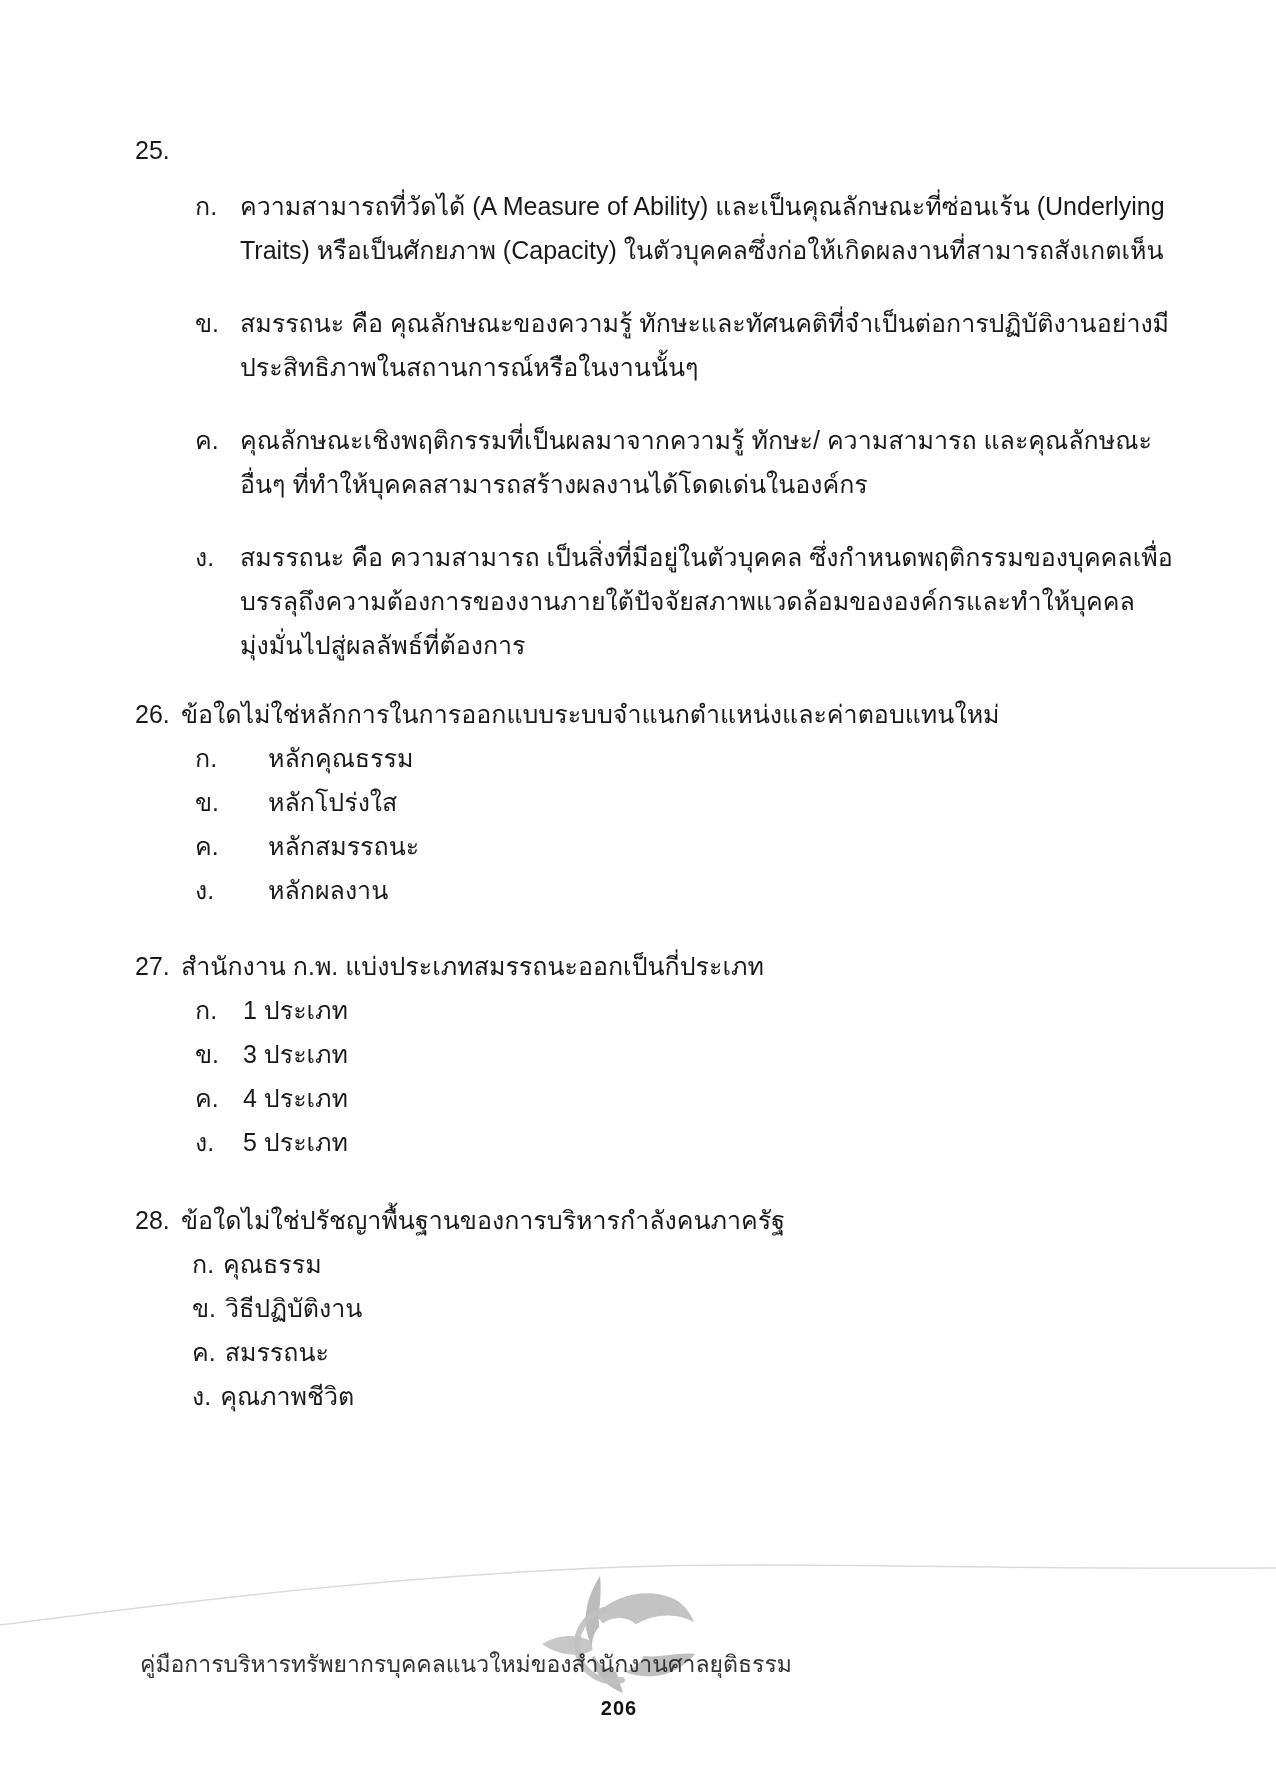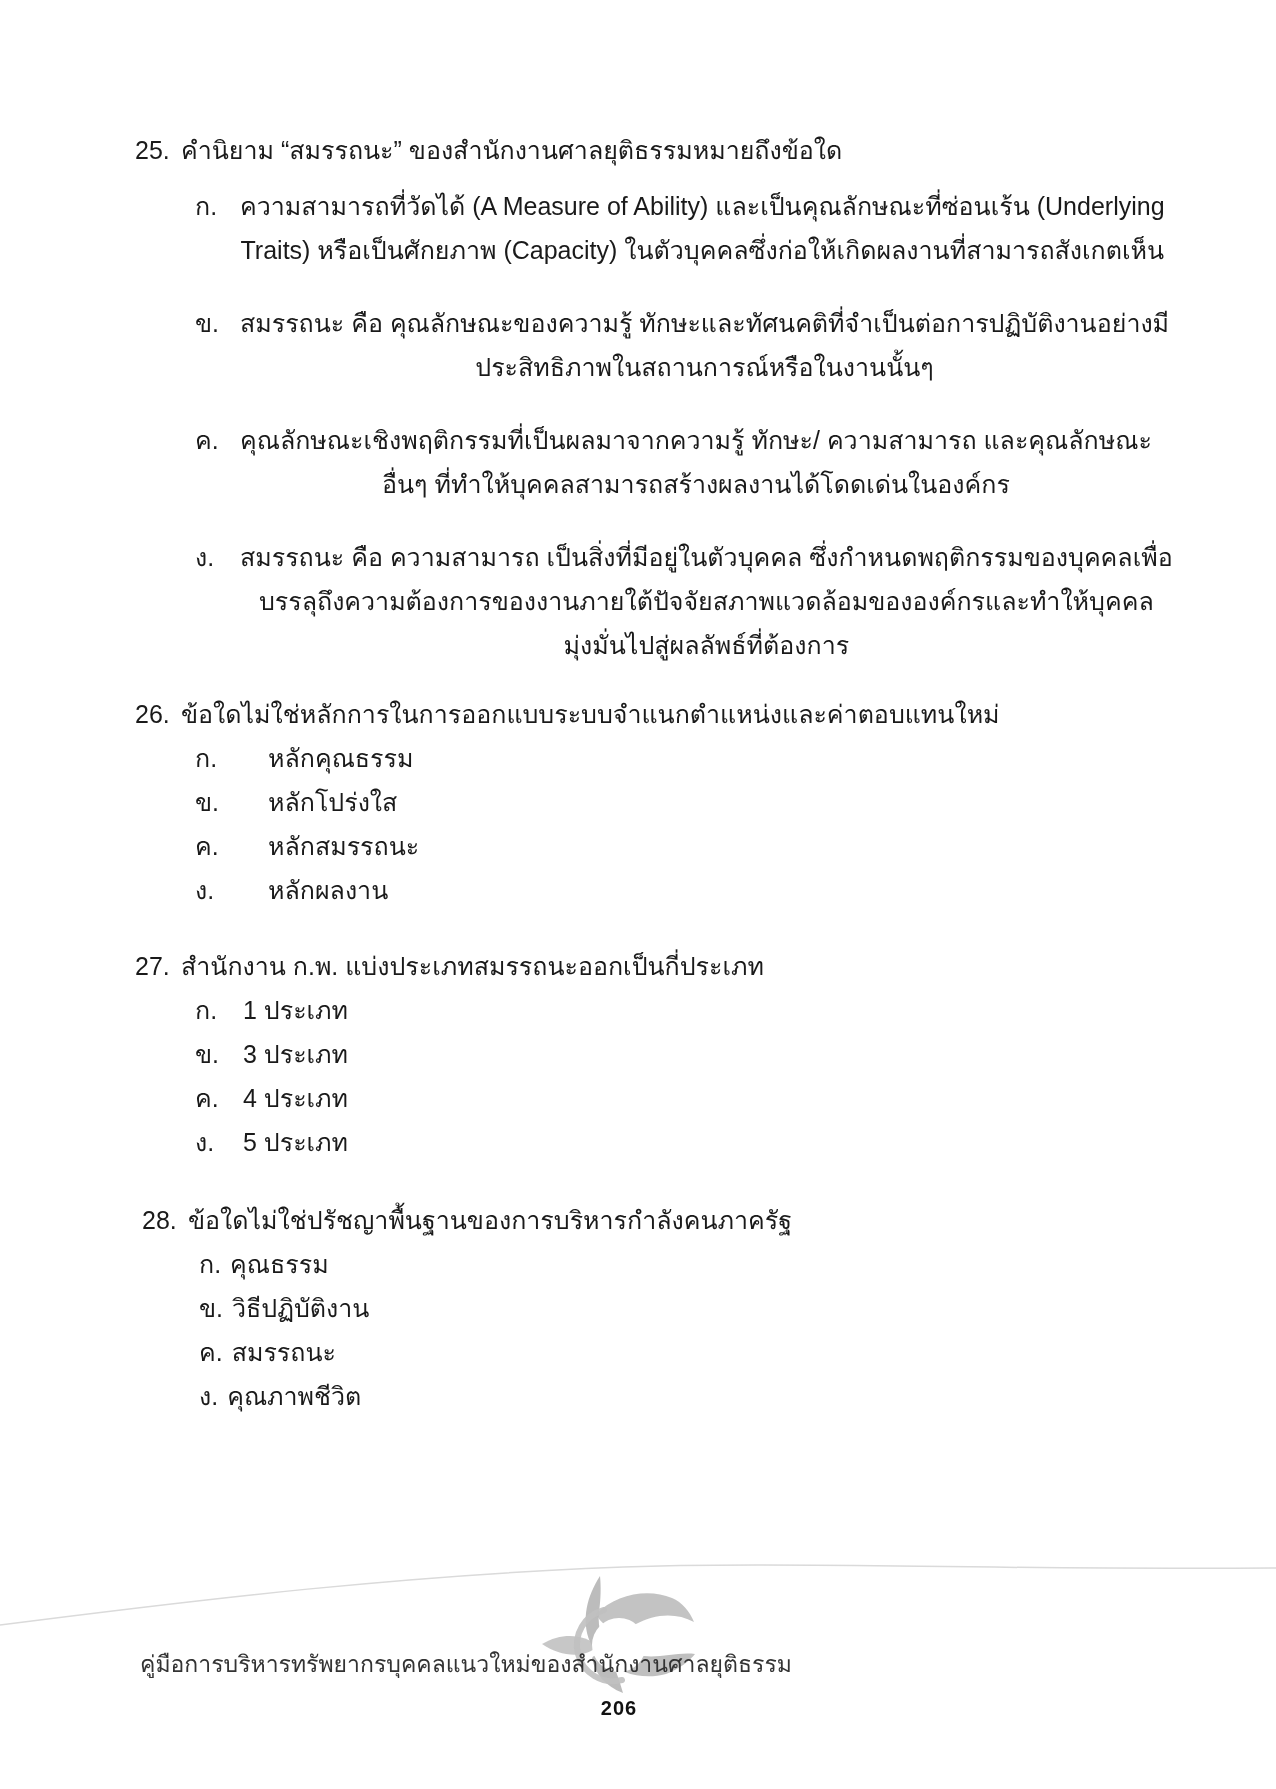--- a/index.html
+++ b/index.html
@@ -20,35 +20,35 @@
     top: 128px;
     width: 1060px;
     font-size: 25px;
   }
   .q-header { display: flex; line-height: 44px; white-space: nowrap; }
   .q-num { flex: 0 0 auto; min-width: 46px; }
   .q-text { flex: 0 0 auto; }
   .options { list-style: none; margin-left: 60px; }
   .option { display: flex; }
   .letter { flex: 0 0 auto; line-height: 44px; }
-  .opt-lines { flex: 0 0 auto; text-align: center; }
+  .opt-lines { flex: 0 0 auto; }
   .opt-lines .line { line-height: 44px; white-space: nowrap; }
 
   
   .q25 .options { margin-top: 12px; }
   .q25 .letter { width: 45px; }
   .q25 .option + .option { margin-top: 29px; }
 
   .q26 { margin-top: 25px; }
   .q26 .letter { width: 73px; }
 
   .q27 { margin-top: 32px; }
   .q27 .letter { width: 48px; }
 
-  .q28 { margin-top: 34px; margin-left: 7px; }
+  .q28 { margin-top: 34px; }
   .q28 .options { margin-left: 57px; }
   .q28 .letter { width: auto; margin-right: 9px; }
 
   
   .footer-curve {
     position: absolute;
     left: 0; top: 1540px;
     width: 1276px; height: 110px;
     pointer-events: none;
   }
@@ -78,21 +78,20 @@
 </style>
 </head>
 <body>
 
 <div class="page">
   <div class="content">
 
     <section class="question q25">
       <div class="q-header">
         <span class="q-num">25.</span>
-        <span class="q-text">คำนิยาม “สมรรถนะ” ของสำนักงานศาลยุติธรรมหมายถึงข้อใด</span>
       </div>
       <div class="options">
         <div class="option">
           <span class="letter">ก.</span>
           <div class="opt-lines">
             <div class="line">ความสามารถที่วัดได้ (A Measure of Ability) และเป็นคุณลักษณะที่ซ่อนเร้น (Underlying</div>
             <div class="line">Traits) หรือเป็นศักยภาพ (Capacity) ในตัวบุคคลซึ่งก่อให้เกิดผลงานที่สามารถสังเกตเห็น</div>
           </div>
         </div>
         <div class="option">

